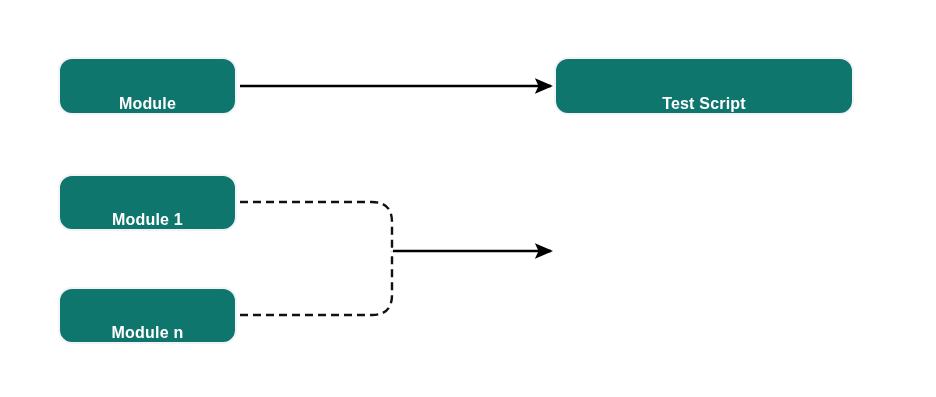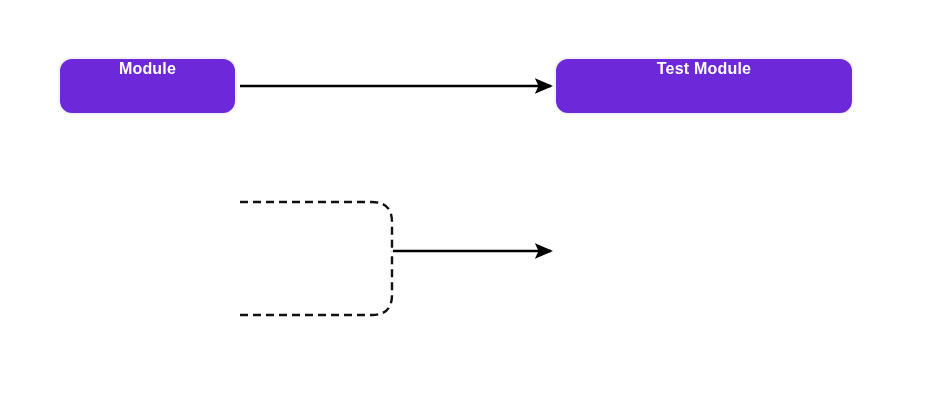--- a/index.html
+++ b/index.html
@@ -12,23 +12,23 @@
     width: 936px;
     height: 397px;
     background: #ffffff;
     overflow: hidden;
     font-family: "Liberation Sans", sans-serif;
   }
   .node {
     position: absolute;
     box-sizing: border-box;
     display: flex;
-    align-items: flex-start;
+    align-items: flex-end;
     justify-content: center;
-    background: #6d28d9;
+    background: #0f766e;
     border: 2px solid #f2f3f4;
     border-radius: 14px;
     color: #ffffff;
     font-weight: bold;
     font-size: 16px;
     letter-spacing: 0.2px;
     text-align: center;
     line-height: 1.2;
     user-select: none;
   }
@@ -63,19 +63,25 @@
     <path d="M240,315 L372,315 Q392,315 392,295 L392,251" fill="none" stroke="#111111" stroke-width="2.4" stroke-dasharray="8 5" stroke-linecap="butt"></path>
 
     <line x1="393" y1="251" x2="551" y2="251" stroke="#000000" stroke-width="2.6" marker-end="url(#arrowhead)"></line>
   </svg>
 
   <div class="node" style="left:58px; top:57px; width:179px; height:58px;">
     <span class="node-label">Module</span>
   </div>
 
   <div class="node" style="left:554px; top:57px; width:300px; height:58px;">
-    <span class="node-label">Test Module</span>
+    <span class="node-label">Test Script</span>
   </div>
 
+  <div class="node" style="left:58px; top:174px; width:179px; height:57px;">
+    <span class="node-label">Module 1</span>
+  </div>
 
+  <div class="node" style="left:58px; top:287px; width:179px; height:57px;">
+    <span class="node-label">Module n</span>
+  </div>
 
 
 </div>
 
 </body></html>

